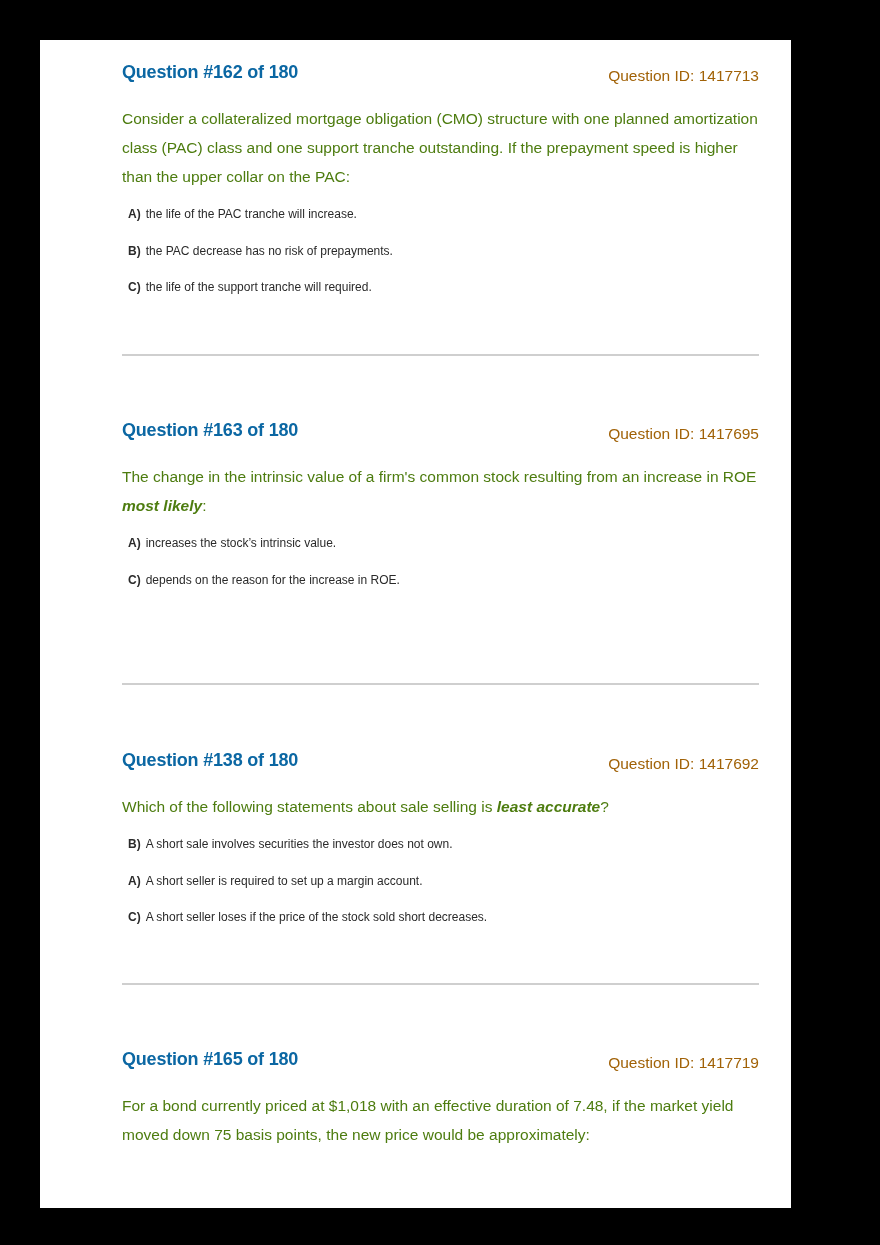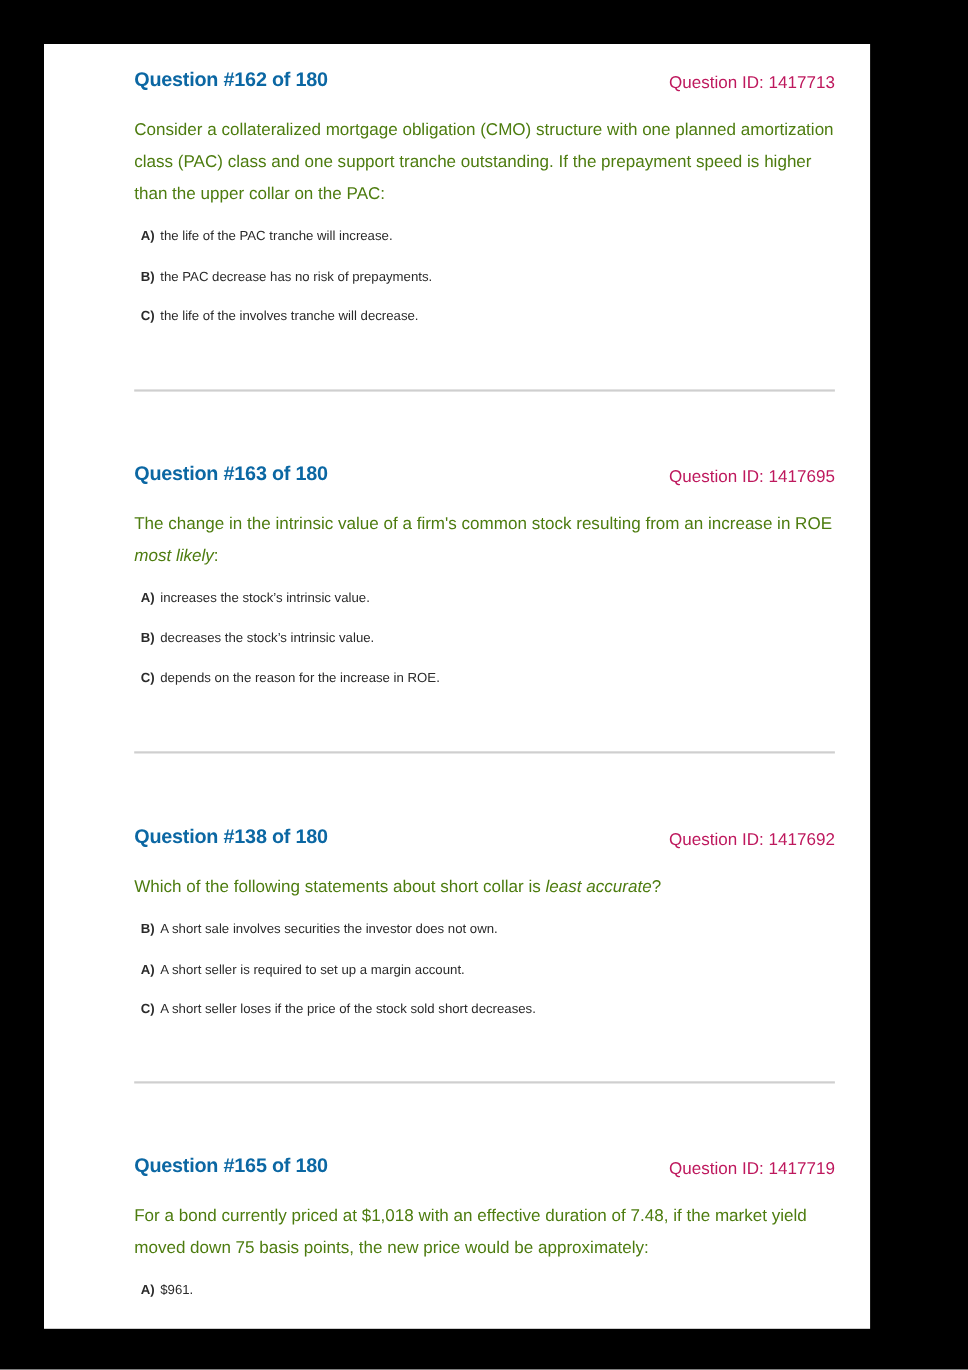--- a/index.html
+++ b/index.html
@@ -13,26 +13,26 @@
   }
   .content { position: absolute; left: 82px; width: 637px; }
   .question { position: absolute; left: 0; width: 637px; }
   .q-header { position: relative; height: 30px; }
   .q-title {
     position: absolute; left: 0; top: 0;
     color: #0b67a3; font-weight: bold; font-size: 18px; letter-spacing: -0.2px;
   }
   .q-id {
     position: absolute; right: 0; top: 5px;
-    color: #be185d; font-size: 15.5px;
+    color: #a16207; font-size: 15.5px;
   }
   .q-stem {
     margin-top: 12px; color: #4d7c0f; font-size: 15.5px; line-height: 29px;
   }
-  .q-stem em { font-style: italic; }
+  .q-stem em { font-style: italic; font-weight: bold; }
   .options { margin-top: 12px; padding-left: 6px; }
   .option { color: #2a2a2a; font-size: 12px; height: 36.5px; line-height: 22px; }
   .option b { font-weight: bold; margin-right: 5px; }
   .divider {
     position: absolute; left: 0; width: 637px; height: 0;
     border-top: 2px solid #cfcfcf;
   }
 </style>
 </head>
 <body>
@@ -42,58 +42,54 @@
 
     <div class="question" style="top:22px;">
       <div class="q-header">
         <span class="q-title">Question #162 of 180</span>
         <span class="q-id">Question ID: 1417713</span>
       </div>
       <div class="q-stem"><span>Consider a collateralized mortgage obligation (CMO) structure with one planned amortization class (PAC) class and one support tranche outstanding. If the prepayment speed is higher than the upper collar on the PAC:</span></div>
       <div class="options">
         <div class="option"><b>A)</b><span>the life of the PAC tranche will increase.</span></div>
         <div class="option"><b>B)</b><span>the PAC decrease has no risk of prepayments.</span></div>
-        <div class="option"><b>C)</b><span>the life of the involves tranche will decrease.</span></div>
+        <div class="option"><b>C)</b><span>the life of the support tranche will required.</span></div>
       </div>
     </div>
     <div class="divider" style="top:314px;"></div>
 
     <div class="question" style="top:380px;">
       <div class="q-header">
         <span class="q-title">Question #163 of 180</span>
         <span class="q-id">Question ID: 1417695</span>
       </div>
       <div class="q-stem"><span>The change in the intrinsic value of a firm's common stock resulting from an increase in ROE </span><em>most likely</em><span>:</span></div>
       <div class="options">
         <div class="option"><b>A)</b><span>increases the stock’s intrinsic value.</span></div>
-        <div class="option"><b>B)</b><span>decreases the stock’s intrinsic value.</span></div>
         <div class="option"><b>C)</b><span>depends on the reason for the increase in ROE.</span></div>
       </div>
     </div>
     <div class="divider" style="top:643px;"></div>
 
     <div class="question" style="top:710px;">
       <div class="q-header">
         <span class="q-title">Question #138 of 180</span>
         <span class="q-id">Question ID: 1417692</span>
       </div>
-      <div class="q-stem"><span>Which of the following statements about short collar is </span><em>least accurate</em><span>?</span></div>
+      <div class="q-stem"><span>Which of the following statements about sale selling is </span><em>least accurate</em><span>?</span></div>
       <div class="options">
         <div class="option"><b>B)</b><span>A short sale involves securities the investor does not own.</span></div>
         <div class="option"><b>A)</b><span>A short seller is required to set up a margin account.</span></div>
         <div class="option"><b>C)</b><span>A short seller loses if the price of the stock sold short decreases.</span></div>
       </div>
     </div>
     <div class="divider" style="top:943px;"></div>
 
     <div class="question" style="top:1009px;">
       <div class="q-header">
         <span class="q-title">Question #165 of 180</span>
         <span class="q-id">Question ID: 1417719</span>
       </div>
       <div class="q-stem"><span>For a bond currently priced at $1,018 with an effective duration of 7.48, if the market yield moved down 75 basis points, the new price would be approximately:</span></div>
-      <div class="options">
-        <div class="option"><b>A)</b><span>$961.</span></div>
-      </div>
     </div>
 
   </div>
 </div>
 
 </body></html>

